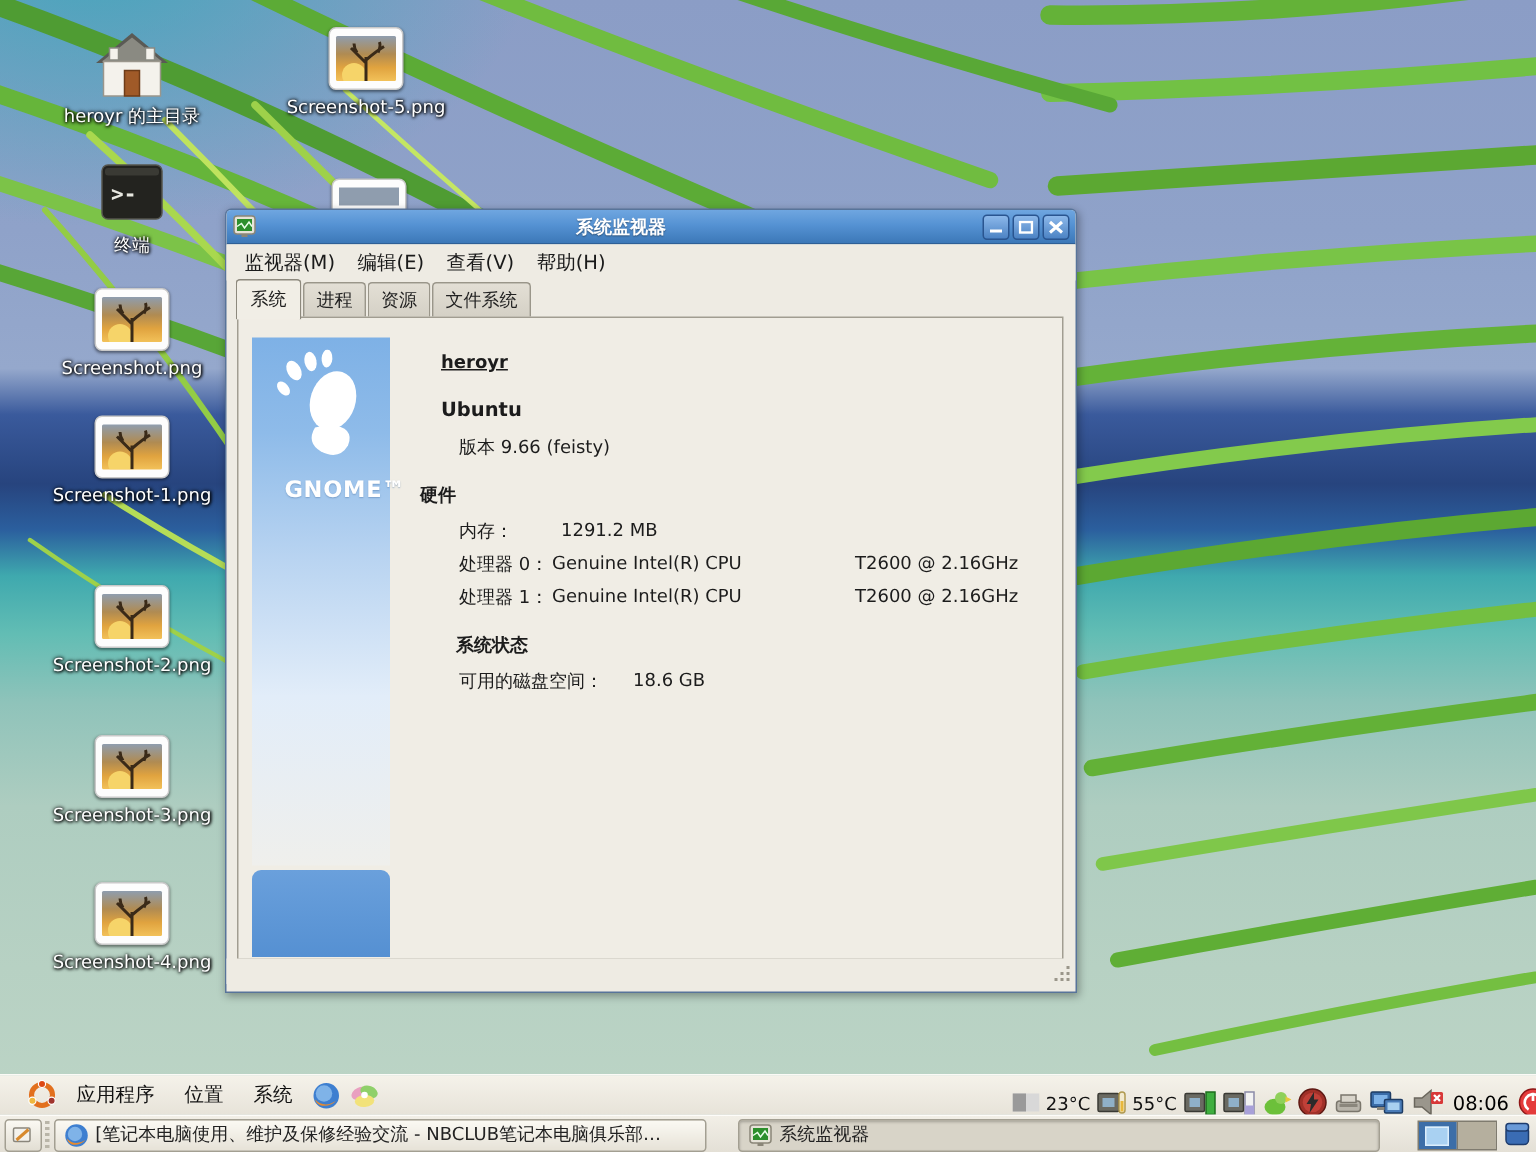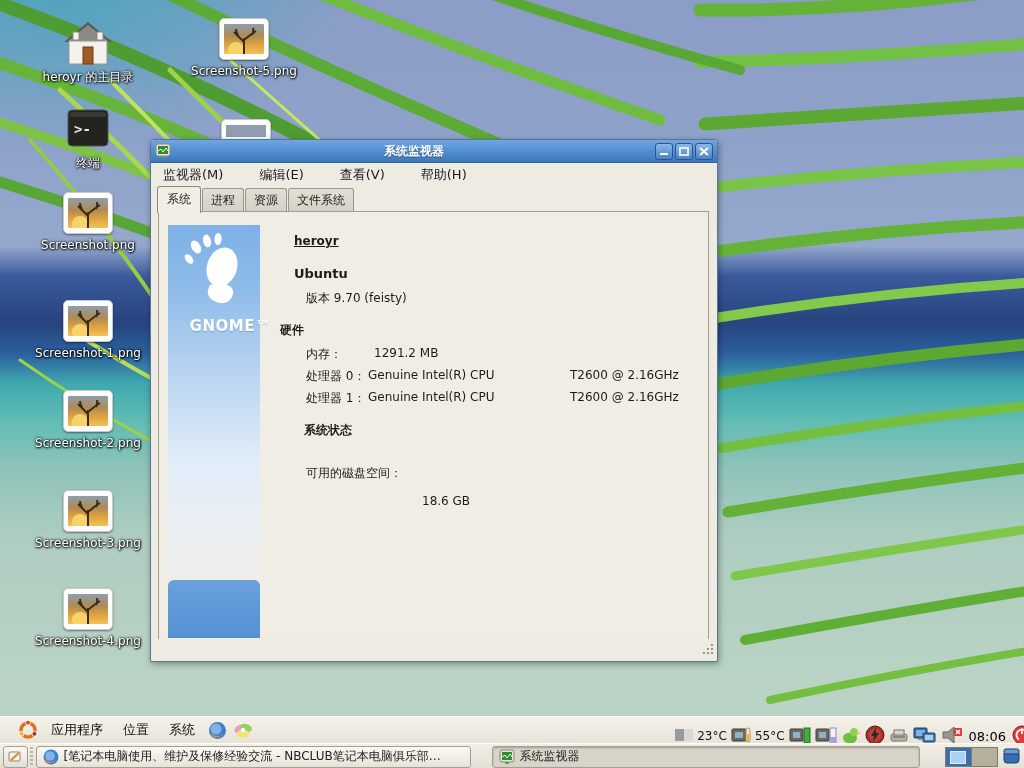--- a/index.html
+++ b/index.html
@@ -36,21 +36,21 @@
     box-shadow:1px 2px 6px rgba(0,0,0,.35);}
   .titlebar{height:22px;border-radius:3px 3px 0 0;display:flex;align-items:center;
     background:linear-gradient(180deg,#6fa6e0 0%,#5592d3 45%,#3c78b8 100%);
     border-bottom:1px solid #2e5f96;}
   .titlebar .wicon{width:16px;height:16px;margin:0 2px 0 4px;}
   .titlebar .ttl{flex:1;text-align:center;color:#fff;font-weight:bold;font-size:12px;
     text-shadow:0 1px 1px rgba(0,0,0,.4);}
   .winbtns{display:flex;gap:2px;margin-right:4px;}
   .wbtn{width:16px;height:15px;border:1px solid #2a5590;border-radius:3px;
     background:linear-gradient(180deg,#8cb8ea,#4c83c4);display:flex;align-items:center;justify-content:center;}
-  .menubar{height:24px;display:flex;align-items:center;gap:36px;padding-left:12px;
+  .menubar{height:24px;display:flex;align-items:center;gap:15px;padding-left:12px;
     background:#eeebe3;font-size:13px;color:#1a1a1a;}
   .menubar .mitem{cursor:default;}
   .tabrow{height:26px;position:relative;padding-left:6px;display:flex;align-items:flex-end;}
   .tab{font-size:12px;padding:3px 8px 4px;margin-right:1px;border:1px solid #9a968a;border-bottom:none;
     border-radius:3px 3px 0 0;background:linear-gradient(180deg,#e3dfd5,#d3cfc4);color:#222;}
   .tab.active{background:#f1eee6;padding:4px 9px 5px;position:relative;z-index:2;border-color:#8d897d;}
   .content{position:absolute;left:7px;top:71px;width:549px;height:427px;background:#f0ede5;
     border:1px solid #a19d91;}
   .sidebar{position:absolute;left:9px;top:13px;width:92px;height:352px;
     background:linear-gradient(180deg,#7eb1e6 0%,#8ebbe9 18%,#b9d4f1 42%,#e2edf9 68%,#efefec 100%);}
@@ -175,21 +175,21 @@
       <div class="pic">
     <svg width="40" height="30">
           <circle cx="12" cy="26" r="8" fill="#f6d469"></circle>
     <path d="M20,30 L20,14 M20,18 Q14,12 10,8 M20,16 Q27,10 32,7 M14,11 Q12,8 12,5 M28,11 Q30,7 29,4" stroke="#3a2a18" stroke-width="2" fill="none"></path>
         </svg>
   </div>
     </div>
   <span class="lbl">Screenshot.png</span>
 </div>
 
-<div class="dicon" style="left:22px;top:300px;">
+<div class="dicon" style="left:22px;top:277px;">
   <div class="thumb">
       <div class="pic">
     <svg width="40" height="30">
           <circle cx="12" cy="26" r="8" fill="#f6d469"></circle>
     <path d="M20,30 L20,14 M20,18 Q14,12 10,8 M20,16 Q27,10 32,7 M14,11 Q12,8 12,5 M28,11 Q30,7 29,4" stroke="#3a2a18" stroke-width="2" fill="none"></path>
         </svg>
   </div>
     </div>
   <span class="lbl">Screenshot-1.png</span>
 </div>
@@ -287,37 +287,37 @@
             <ellipse cx="7" cy="26" rx="3.4" ry="5.4" transform="rotate(-40 7 26)"></ellipse>
           </g>
         </svg>
       </span>
       <span class="gnome-txt">GNOME™</span>
     </div>
     <div class="sidebar-bottom"></div>
 
     <span class="ctext bold uline" style="left:135px;top:22px;">heroyr</span>
     <span class="ctext bold" style="left:135px;top:54px;font-size:13px;">Ubuntu</span>
-    <span class="ctext" style="left:147px;top:78px;">版本 9.70 (feisty)</span>
+    <span class="ctext" style="left:147px;top:78px;">版本 9.66 (feisty)</span>
 
     <span class="ctext bold" style="left:121px;top:110px;">硬件</span>
     <span class="ctext" style="left:147px;top:134px;">内存：</span>
     <span class="ctext" style="left:215px;top:134px;">1291.2 MB</span>
 
     <span class="ctext" style="left:147px;top:156px;">处理器 0：</span>
     <span class="ctext" style="left:209px;top:156px;">Genuine Intel(R) CPU</span>
     <span class="ctext" style="left:411px;top:156px;">T2600  @ 2.16GHz</span>
 
     <span class="ctext" style="left:147px;top:178px;">处理器 1：</span>
     <span class="ctext" style="left:209px;top:178px;">Genuine Intel(R) CPU</span>
     <span class="ctext" style="left:411px;top:178px;">T2600  @ 2.16GHz</span>
 
     <span class="ctext bold" style="left:145px;top:210px;">系统状态</span>
-    <span class="ctext" style="left:147px;top:234px;margin-top:19px;">可用的磁盘空间：</span>
-    <span class="ctext" style="left:263px;top:234px;margin-top:48px;">18.6 GB</span>
+    <span class="ctext" style="left:147px;top:234px;">可用的磁盘空间：</span>
+    <span class="ctext" style="left:263px;top:234px;">18.6 GB</span>
   </div>
 
   <div class="statusbar">
     <span class="grip">
       <i style="right:0;bottom:0;position:absolute;"></i>
       <i style="right:4px;bottom:0;position:absolute;"></i>
       <i style="right:0;bottom:4px;position:absolute;"></i>
       <i style="right:8px;bottom:0;position:absolute;"></i>
       <i style="right:0;bottom:8px;position:absolute;"></i>
       <i style="right:4px;bottom:4px;position:absolute;"></i>

